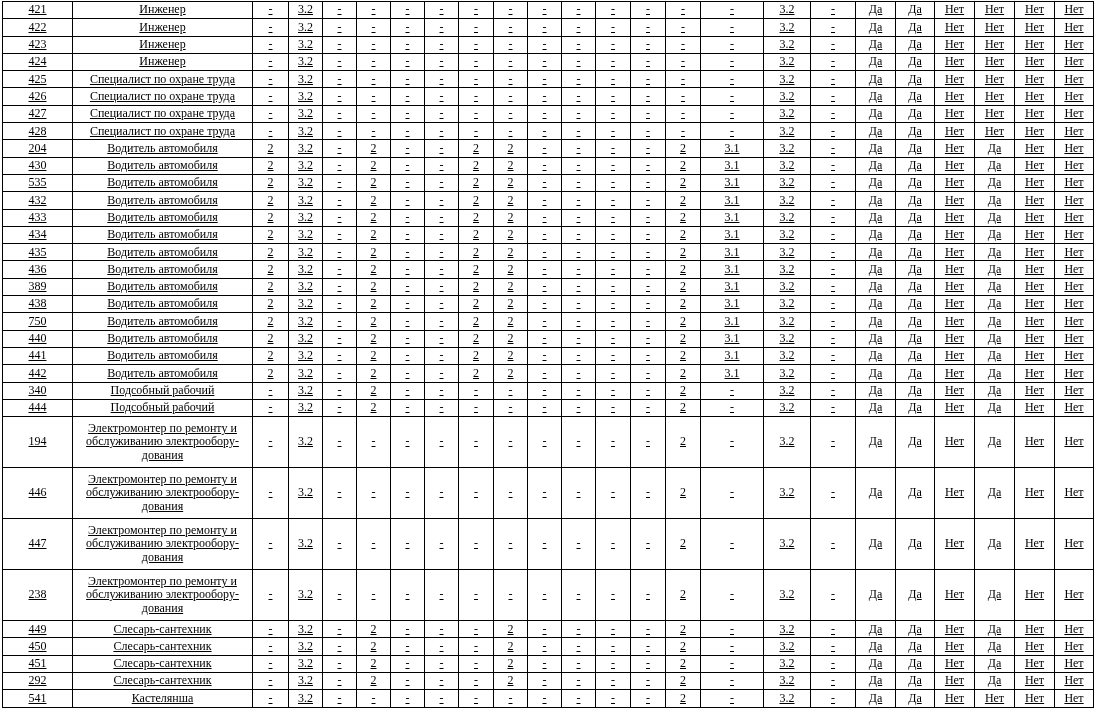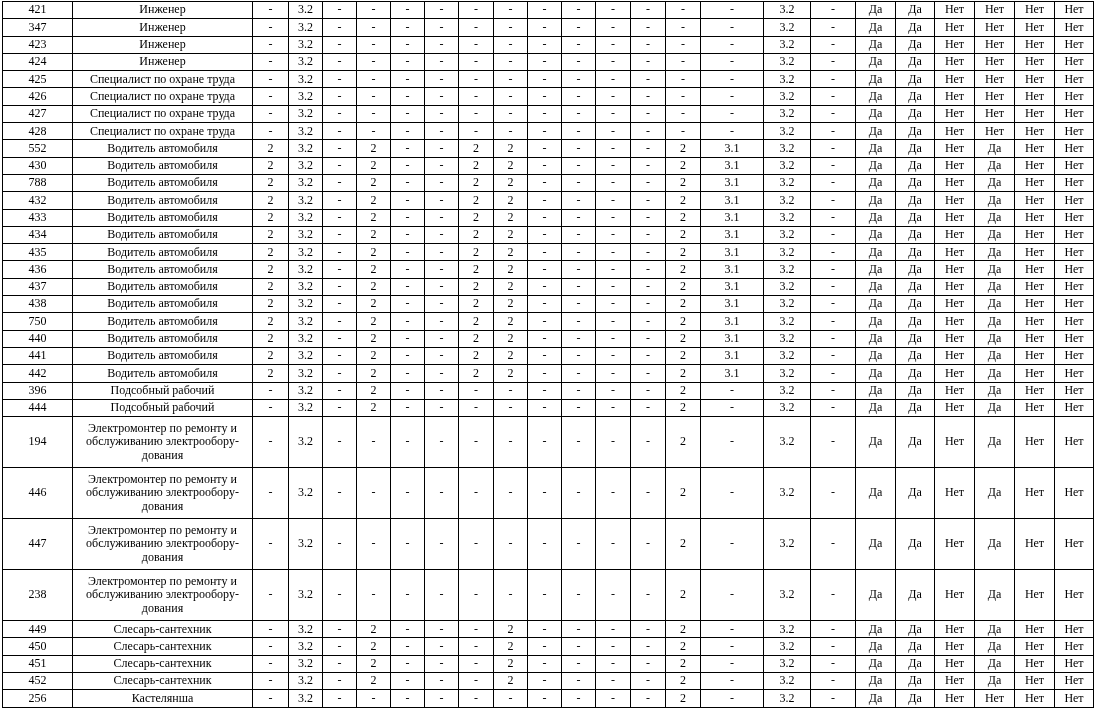--- a/index.html
+++ b/index.html
@@ -8,20 +8,21 @@
     background: #ffffff;
     width: 1096px;
     height: 718px;
     overflow: hidden;
     font-family: "Liberation Serif", "DejaVu Serif", serif;
   }
   .page {
     width: 1050px;
     height: 718px;
     position: relative;
+    text-decoration: underline;
   }
   table.sout {
     border-collapse: collapse;
     table-layout: fixed;
     margin: 1px 0 0 2px;
     width: 1091px;
   }
   table.sout td {
     border: 1px solid #000000;
     text-align: center;
@@ -91,21 +92,21 @@
           <td>3.2</td>
           <td>-</td>
           <td>Да</td>
           <td>Да</td>
           <td>Нет</td>
           <td>Нет</td>
           <td>Нет</td>
           <td>Нет</td>
         </tr>
         <tr class="regular">
-          <td>347</td>
+          <td>422</td>
           <td class="title-cell">Инженер</td>
           <td>-</td>
           <td>3.2</td>
           <td>-</td>
           <td>-</td>
           <td>-</td>
           <td>-</td>
           <td>-</td>
           <td>-</td>
           <td>-</td>
@@ -273,21 +274,21 @@
           <td>3.2</td>
           <td>-</td>
           <td>Да</td>
           <td>Да</td>
           <td>Нет</td>
           <td>Нет</td>
           <td>Нет</td>
           <td>Нет</td>
         </tr>
         <tr class="regular">
-          <td>552</td>
+          <td>204</td>
           <td class="title-cell">Водитель автомобиля</td>
           <td>2</td>
           <td>3.2</td>
           <td>-</td>
           <td>2</td>
           <td>-</td>
           <td>-</td>
           <td>2</td>
           <td>2</td>
           <td>-</td>
@@ -325,21 +326,21 @@
           <td>3.2</td>
           <td>-</td>
           <td>Да</td>
           <td>Да</td>
           <td>Нет</td>
           <td>Да</td>
           <td>Нет</td>
           <td>Нет</td>
         </tr>
         <tr class="regular">
-          <td>788</td>
+          <td>535</td>
           <td class="title-cell">Водитель автомобиля</td>
           <td>2</td>
           <td>3.2</td>
           <td>-</td>
           <td>2</td>
           <td>-</td>
           <td>-</td>
           <td>2</td>
           <td>2</td>
           <td>-</td>
@@ -481,21 +482,21 @@
           <td>3.2</td>
           <td>-</td>
           <td>Да</td>
           <td>Да</td>
           <td>Нет</td>
           <td>Да</td>
           <td>Нет</td>
           <td>Нет</td>
         </tr>
         <tr class="regular">
-          <td>437</td>
+          <td>389</td>
           <td class="title-cell">Водитель автомобиля</td>
           <td>2</td>
           <td>3.2</td>
           <td>-</td>
           <td>2</td>
           <td>-</td>
           <td>-</td>
           <td>2</td>
           <td>2</td>
           <td>-</td>
@@ -637,21 +638,21 @@
           <td>3.2</td>
           <td>-</td>
           <td>Да</td>
           <td>Да</td>
           <td>Нет</td>
           <td>Да</td>
           <td>Нет</td>
           <td>Нет</td>
         </tr>
         <tr class="regular">
-          <td>396</td>
+          <td>340</td>
           <td class="title-cell">Подсобный рабочий</td>
           <td>-</td>
           <td>3.2</td>
           <td>-</td>
           <td>2</td>
           <td>-</td>
           <td>-</td>
           <td>-</td>
           <td>-</td>
           <td>-</td>
@@ -879,21 +880,21 @@
           <td>3.2</td>
           <td>-</td>
           <td>Да</td>
           <td>Да</td>
           <td>Нет</td>
           <td>Да</td>
           <td>Нет</td>
           <td>Нет</td>
         </tr>
         <tr class="regular">
-          <td>452</td>
+          <td>292</td>
           <td class="title-cell">Слесарь-сантехник</td>
           <td>-</td>
           <td>3.2</td>
           <td>-</td>
           <td>2</td>
           <td>-</td>
           <td>-</td>
           <td>-</td>
           <td>2</td>
           <td>-</td>
@@ -905,21 +906,21 @@
           <td>3.2</td>
           <td>-</td>
           <td>Да</td>
           <td>Да</td>
           <td>Нет</td>
           <td>Да</td>
           <td>Нет</td>
           <td>Нет</td>
         </tr>
         <tr class="regular">
-          <td>256</td>
+          <td>541</td>
           <td class="title-cell">Кастелянша</td>
           <td>-</td>
           <td>3.2</td>
           <td>-</td>
           <td>-</td>
           <td>-</td>
           <td>-</td>
           <td>-</td>
           <td>-</td>
           <td>-</td>

